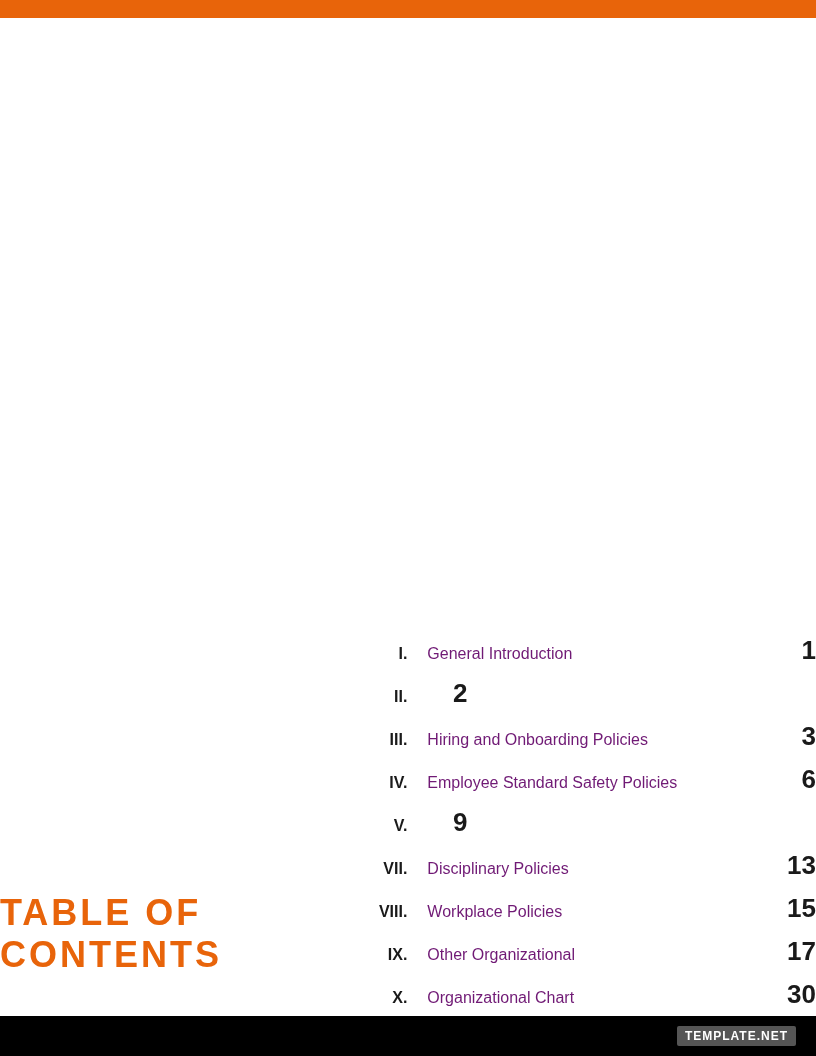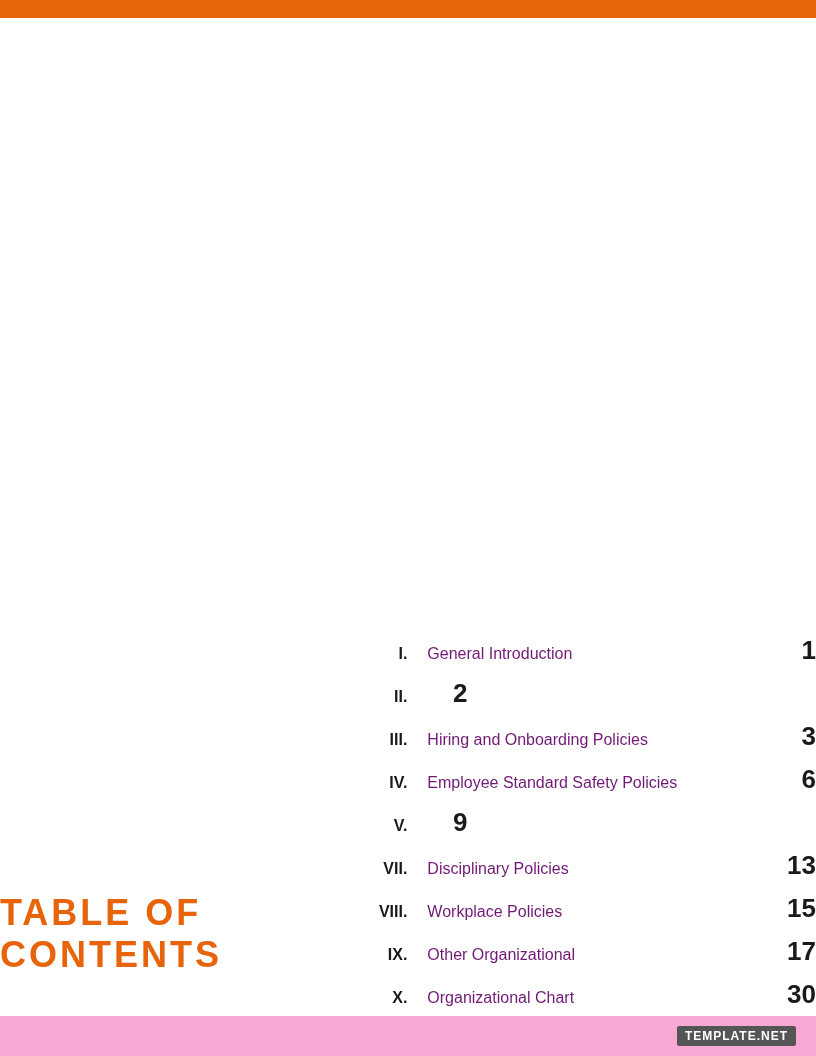--- a/index.html
+++ b/index.html
@@ -22,21 +22,21 @@
       height: 18px;
       background: #E8640A;
       position: absolute;
       top: 0;
       left: 0;
     }
 
     .bottom-bar {
       width: 100%;
       height: 40px;
-      background: #f9a8d4;
+      background: #000000;
       position: absolute;
       bottom: 0;
       left: 0;
       display: flex;
       align-items: center;
       justify-content: flex-end;
       padding-right: 20px;
     }
 
     .watermark {

